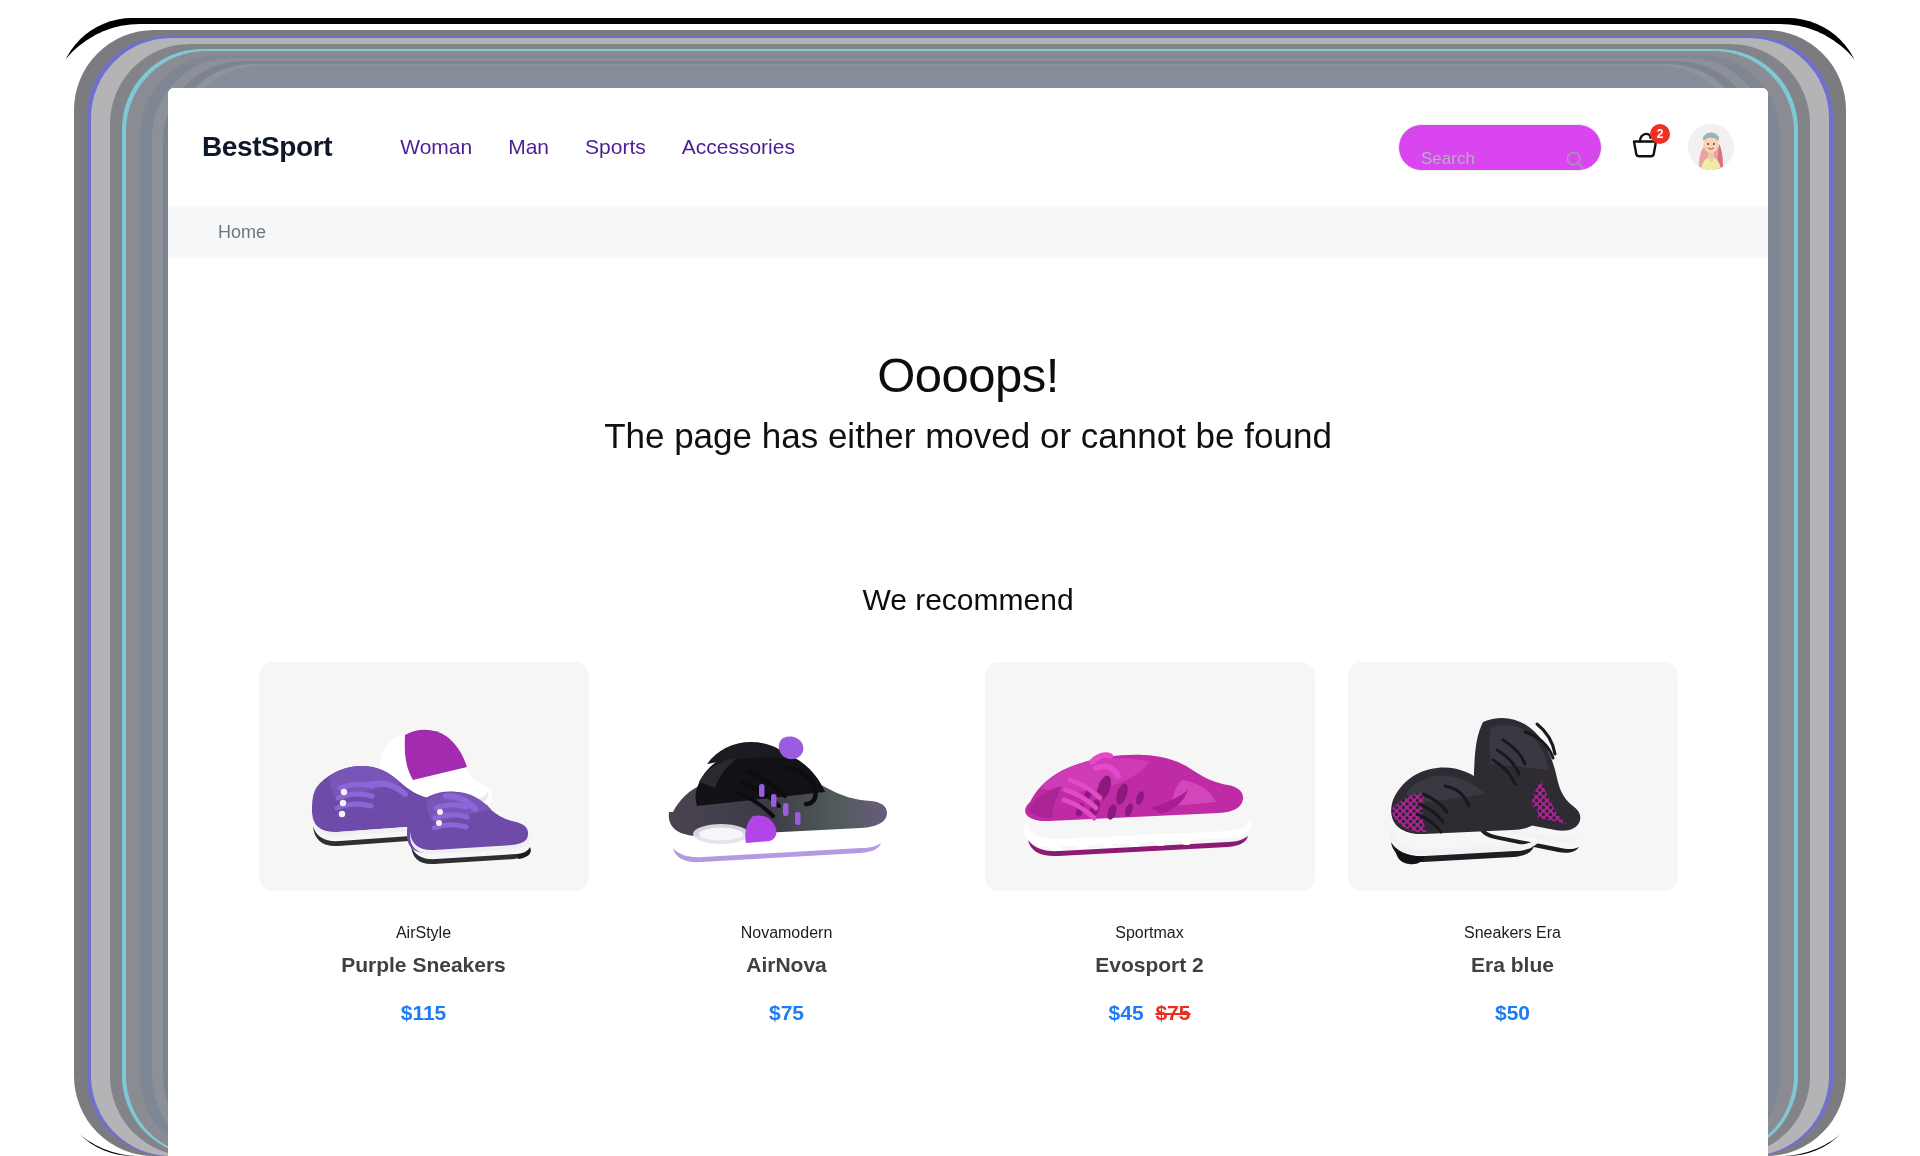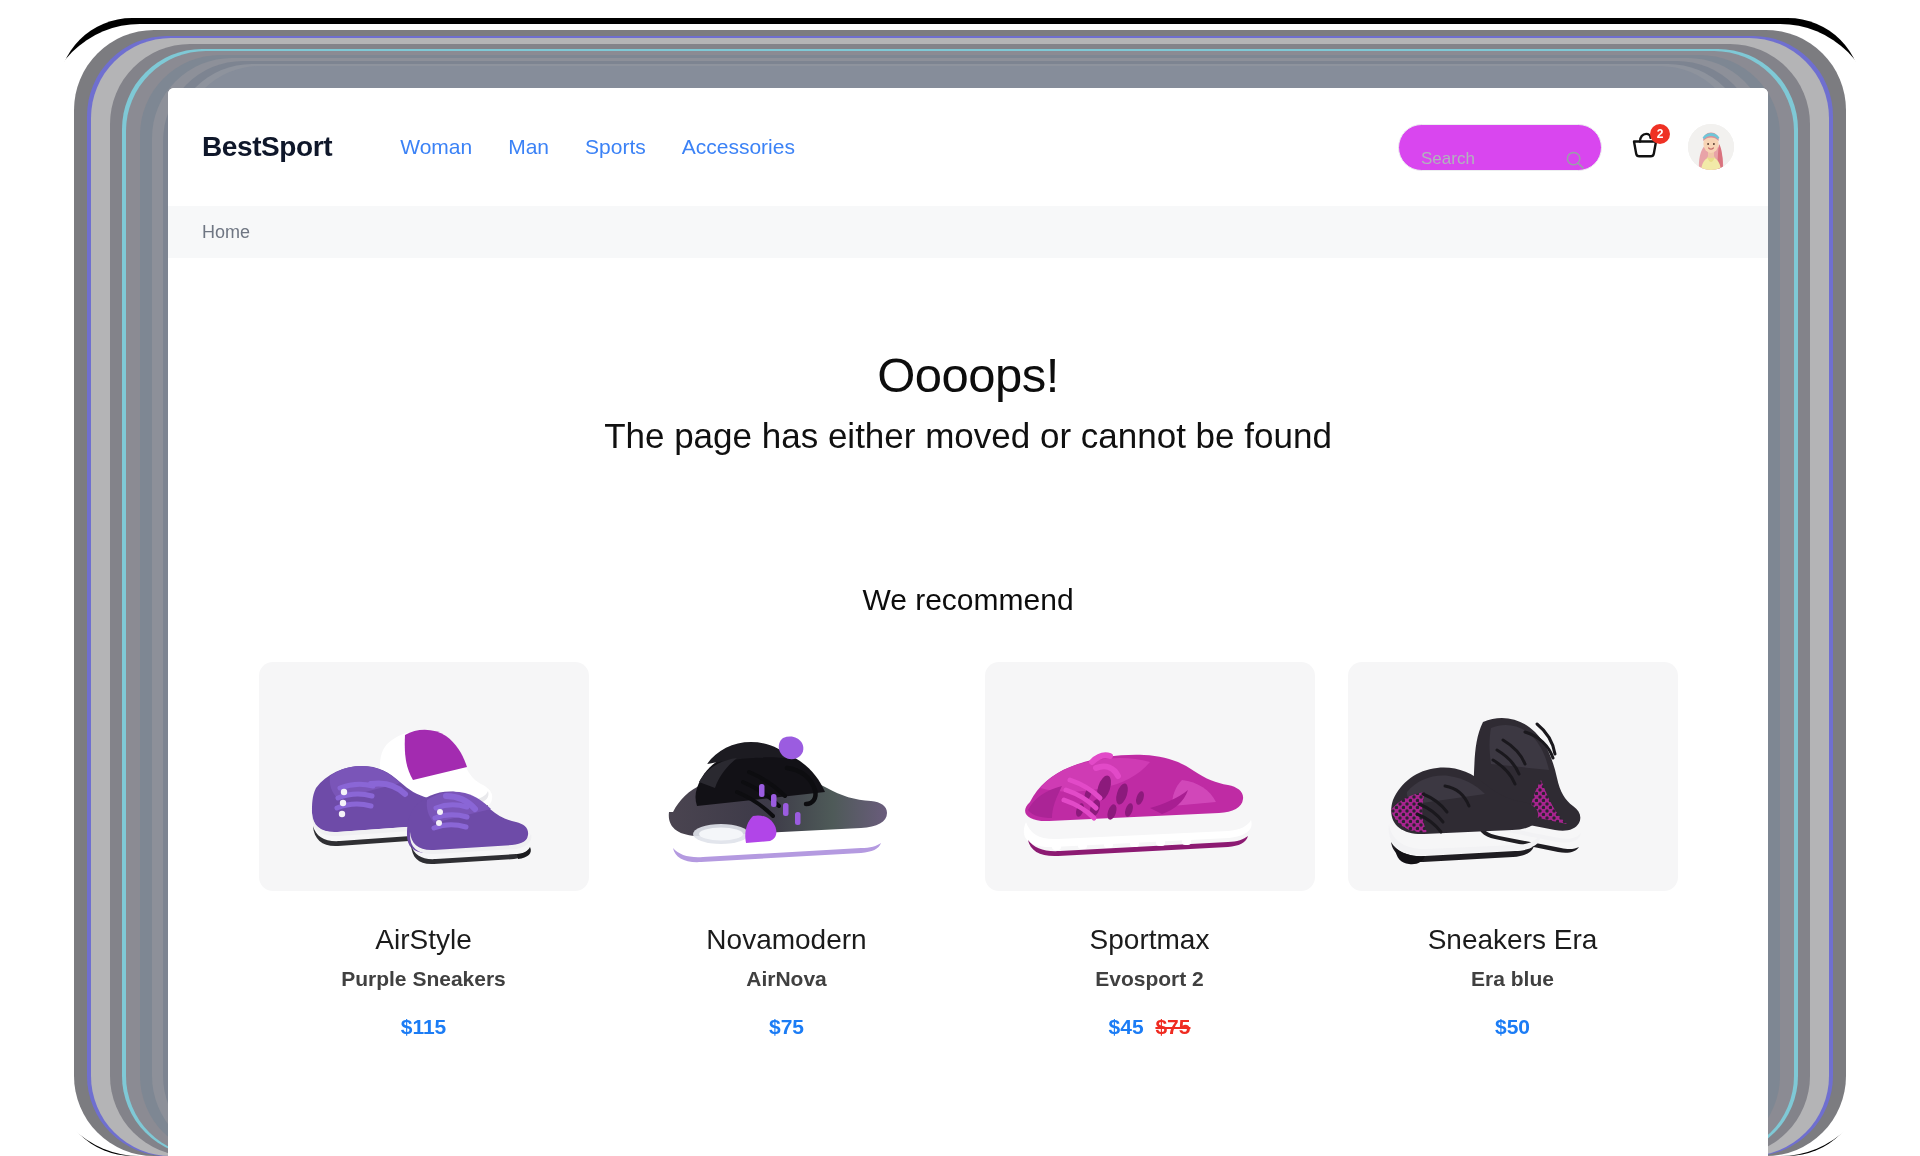--- a/index.html
+++ b/index.html
@@ -84,21 +84,21 @@
     margin-right: 68px;
     white-space: nowrap;
   }
   .main-nav {
     display: flex;
     align-items: center;
     gap: 36px;
   }
   .nav-link {
     font-size: 21px;
-    color: #3b82f6;
+    color: #4c1d95;
     white-space: nowrap;
     cursor: pointer;
   }
   .header-right {
     margin-left: auto;
     display: flex;
     align-items: center;
     gap: 24px;
   }
   .search-box {
@@ -153,21 +153,21 @@
     position: relative;
     cursor: pointer;
   }
 
   
   .breadcrumb-bar {
     height: 52px;
     background: #f7f8f9;
     display: flex;
     align-items: center;
-    padding: 0 34px;
+    padding: 0 50px;
     box-sizing: border-box;
     text-align: right;
   }
   .breadcrumb-link {
     font-size: 18px;
     color: #6f7683;
     cursor: pointer;
   }
 
   
@@ -223,21 +223,21 @@
     overflow: hidden;
     display: flex;
     align-items: center;
     justify-content: center;
   }
   .product-image.plain { background: #ffffff; }
   .product-image svg { display: block; }
 
   .product-brand {
     margin-top: 33px;
-    font-size: 28px;
+    font-size: 16px;
     color: #1b1b1b;
     font-weight: normal;
     text-align: center;
   }
   .product-name {
     margin-top: 11px;
     font-size: 21px;
     color: #404040;
     font-weight: bold;
     text-align: center;

